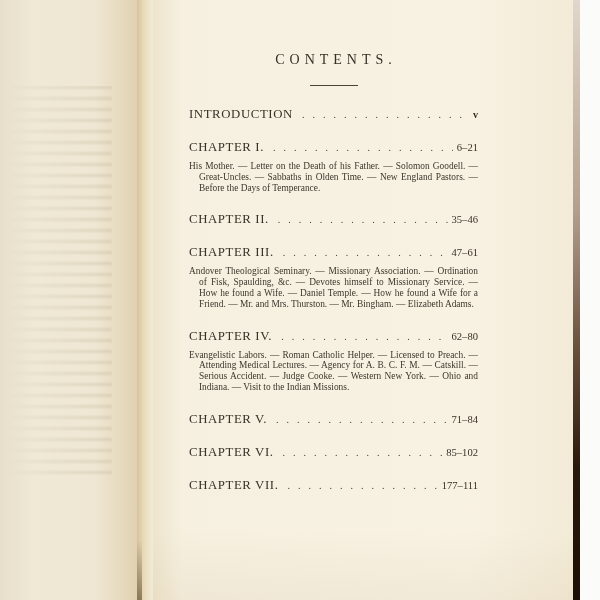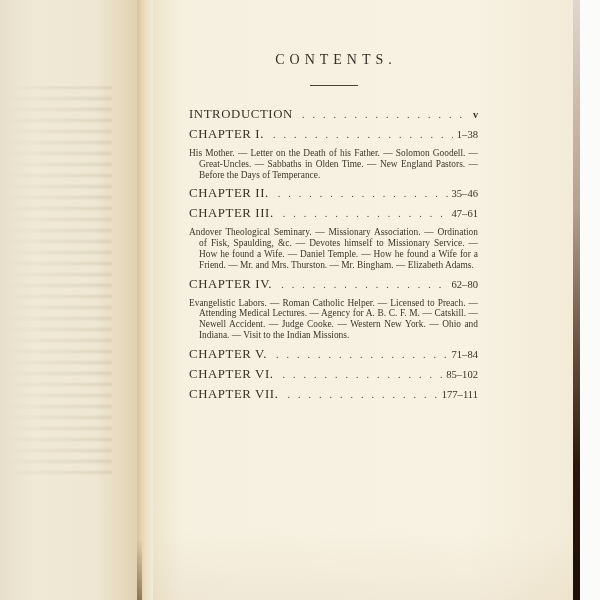--- a/index.html
+++ b/index.html
@@ -66,21 +66,21 @@
     font-size:14px;line-height:17px;font-weight:normal;
     letter-spacing:5px;text-indent:5px;color:#35302            6;
     color:#353026;
   }
   .rule{
     width:48px;height:0;margin:17px auto 0;
     border-top:1.6px solid #4a4335;
   }
   .toc{margin-top:22px;}
   .toc-row{
-    display:flex;align-items:baseline;margin-top:7px;
+    display:flex;align-items:baseline;margin-top:20px;
   }
   .toc-label{
     font-size:12.8px;line-height:13px;letter-spacing:0.6px;
     white-space:nowrap;color:#37312           7;
     color:#373127;
   }
   .toc-dots{
     flex:1 1 auto;overflow:hidden;white-space:nowrap;
     font-size:10px;letter-spacing:8px;margin:0 4px 0 9px;
     color:#453e31;
@@ -117,21 +117,21 @@
       <span class="toc-dots">......................................</span>
       <span class="toc-page roman">v</span>
     </div>
 
   </div>
 
   <div class="toc-entry">
     <div class="toc-row">
       <span class="toc-label">CHAPTER I.</span>
       <span class="toc-dots">......................................</span>
-      <span class="toc-page">1–38</span>
+      <span class="toc-page">6–21</span>
     </div>
     <p class="toc-desc">His Mother. — Letter on the Death of his Father. — Solomon Goodell. — Great-Uncles. — Sabbaths in Olden Time. — New England Pastors. — Before the Days of Temperance.</p>
   </div>
 
   <div class="toc-entry">
     <div class="toc-row">
       <span class="toc-label">CHAPTER II.</span>
       <span class="toc-dots">......................................</span>
       <span class="toc-page">35–46</span>
     </div>
@@ -145,21 +145,21 @@
     </div>
     <p class="toc-desc">Andover Theological Seminary. — Missionary Association. — Ordination of Fisk, Spaulding, &amp;c. — Devotes himself to Missionary Service. — How he found a Wife. — Daniel Temple. — How he found a Wife for a Friend. — Mr. and Mrs. Thurston. — Mr. Bingham. — Elizabeth Adams.</p>
   </div>
 
   <div class="toc-entry">
     <div class="toc-row">
       <span class="toc-label">CHAPTER IV.</span>
       <span class="toc-dots">......................................</span>
       <span class="toc-page">62–80</span>
     </div>
-    <p class="toc-desc">Evangelistic Labors. — Roman Catholic Helper. — Licensed to Preach. — Attending Medical Lectures. — Agency for A. B. C. F. M. — Catskill. — Newell Accident. — Judge Cooke. — Western New York. — Ohio and Indiana. — Visit to the Indian Missions.</p>
+    <p class="toc-desc">Evangelistic Labors. — Roman Catholic Helper. — Licensed to Preach. — Attending Medical Lectures. — Agency for A. B. C. F. M. — Catskill. — Serious Accident. — Judge Cooke. — Western New York. — Ohio and Indiana. — Visit to the Indian Missions.</p>
   </div>
 
   <div class="toc-entry">
     <div class="toc-row">
       <span class="toc-label">CHAPTER V.</span>
       <span class="toc-dots">......................................</span>
       <span class="toc-page">71–84</span>
     </div>
   </div>
 

